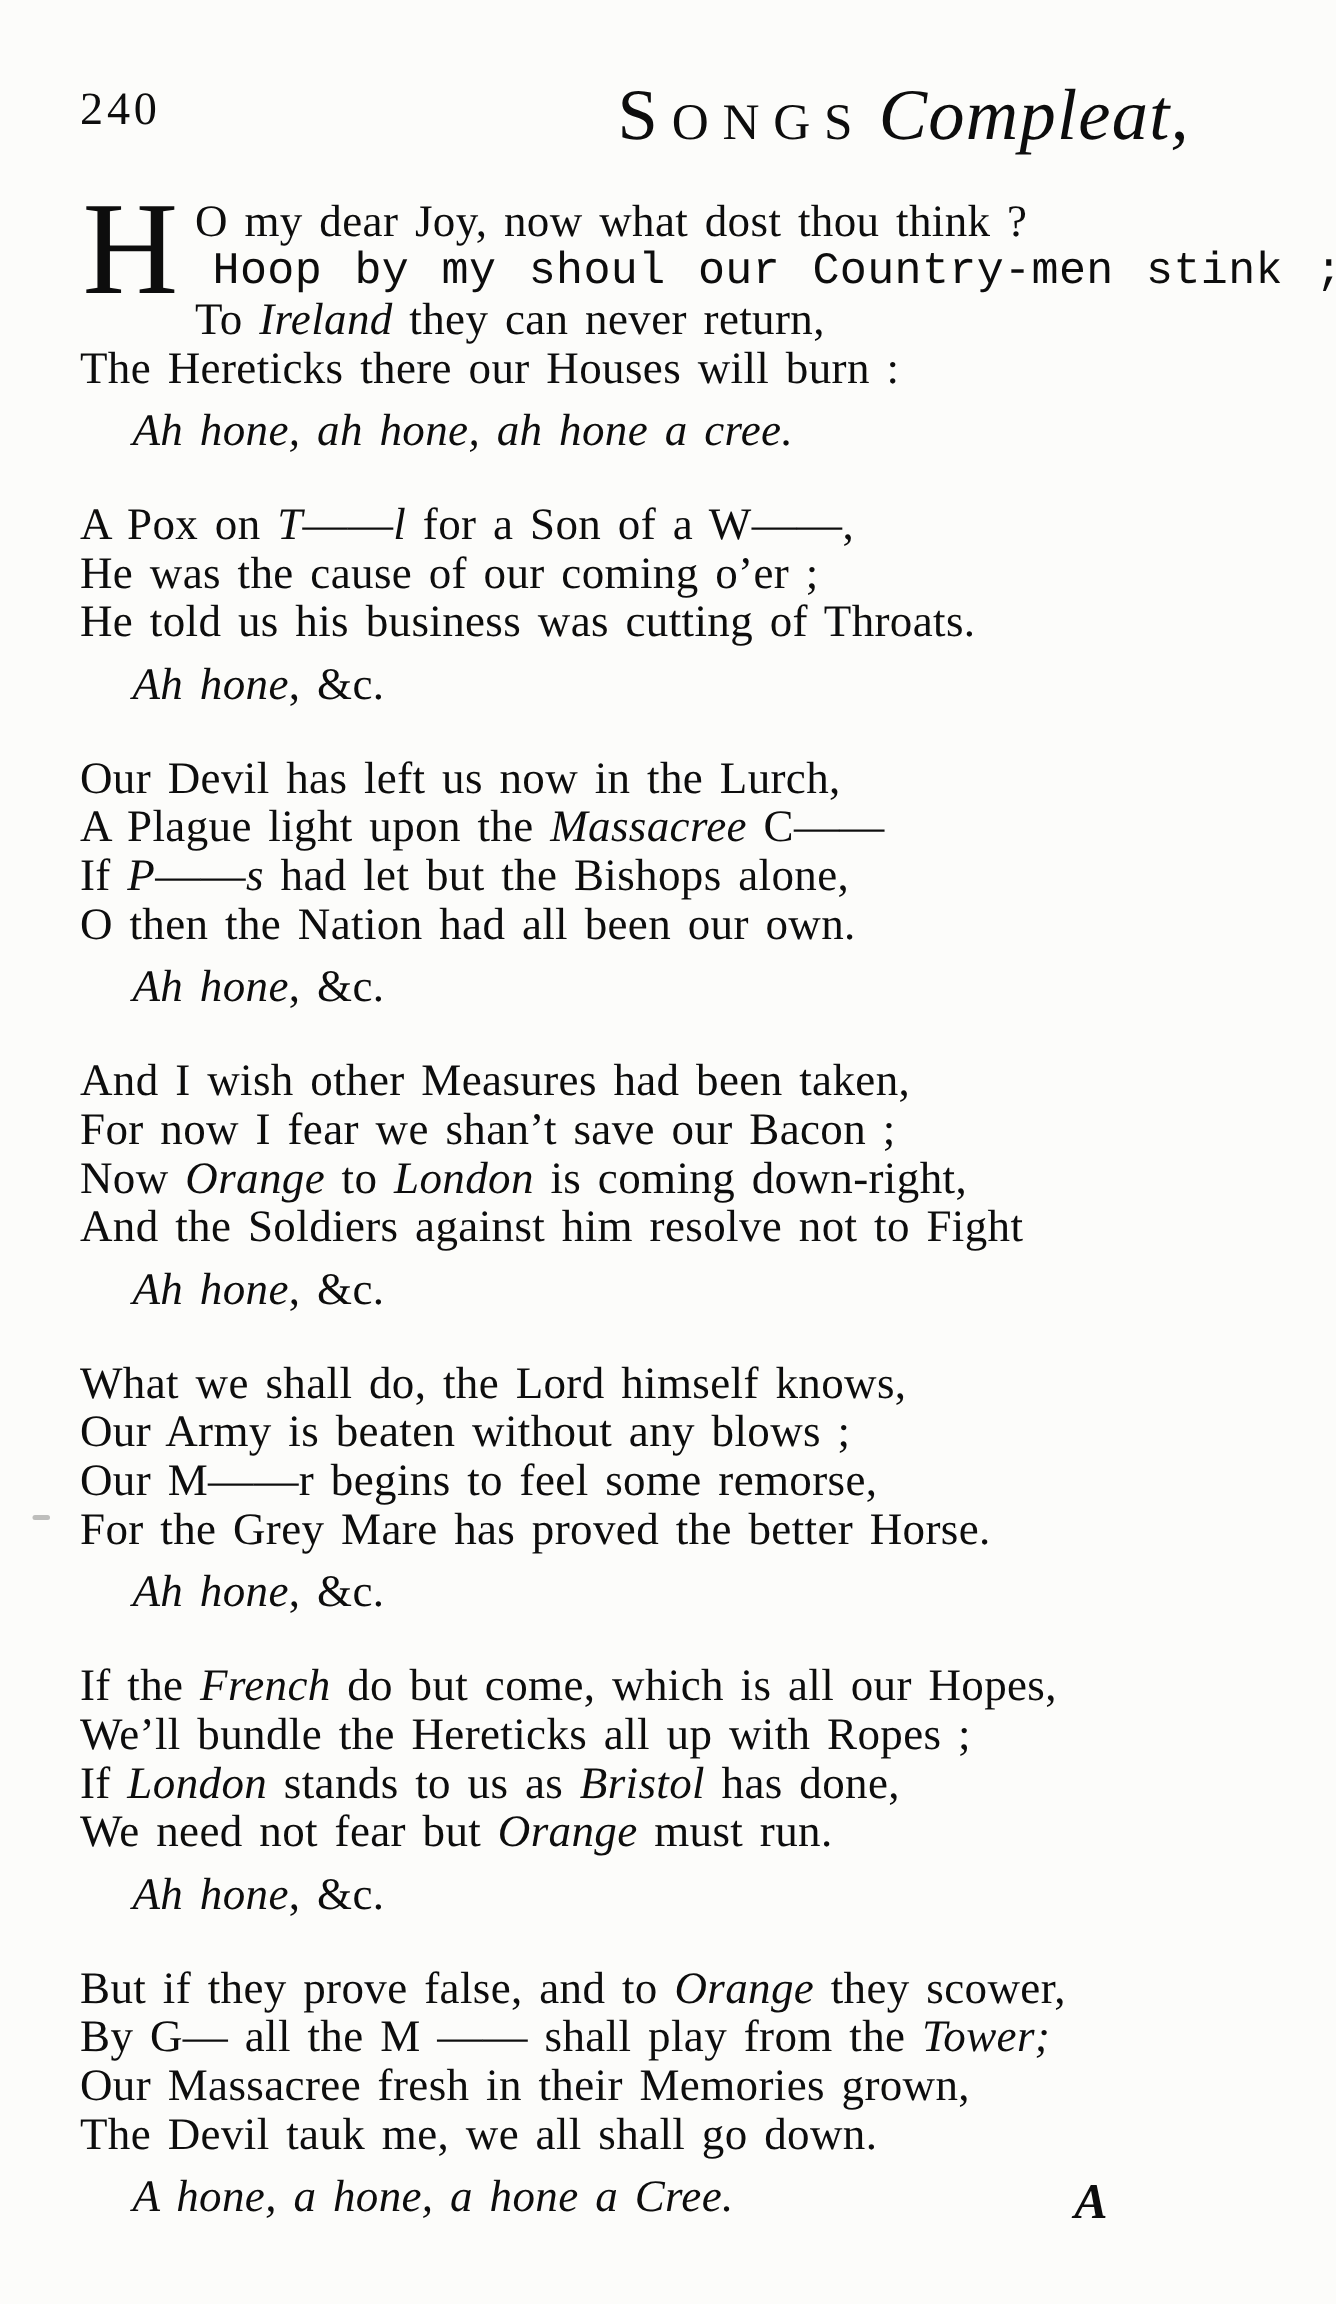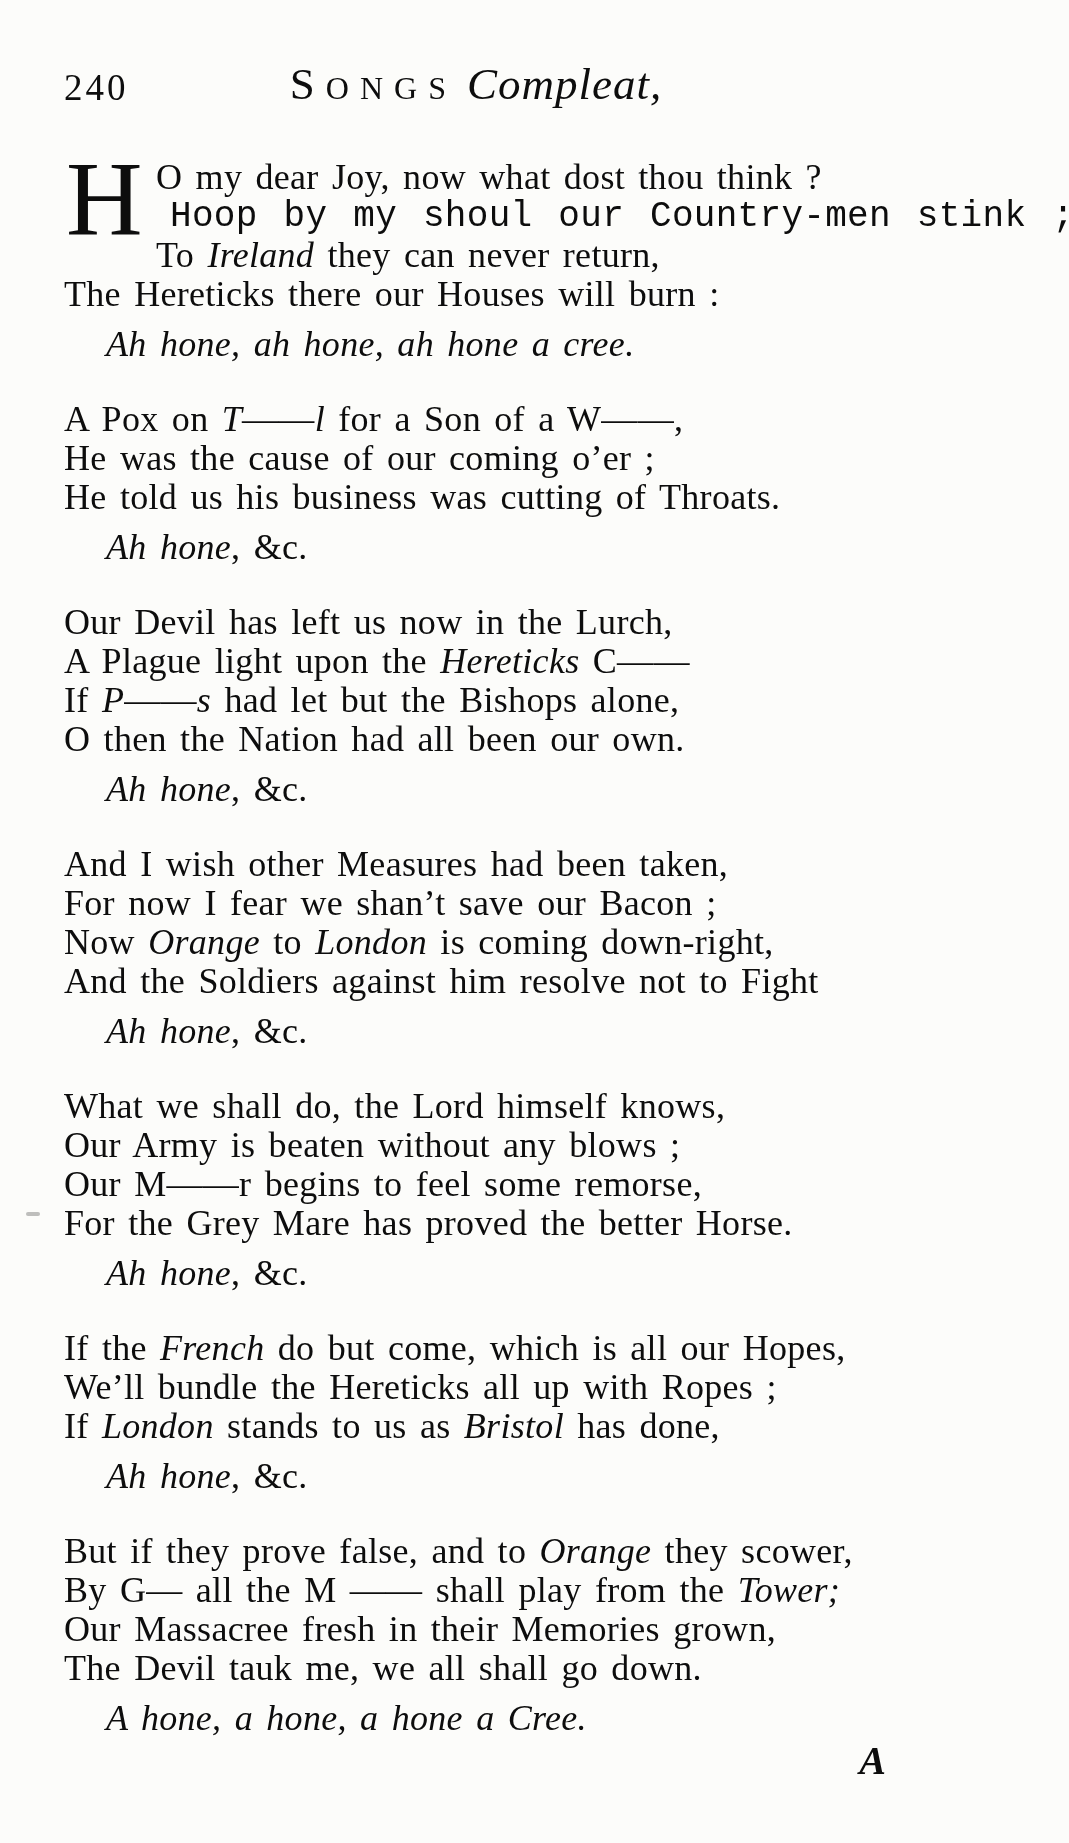--- a/index.html
+++ b/index.html
@@ -26,22 +26,22 @@
     height: 62px;
   }
   .page-number {
     position: absolute;
     left: 64px;
     top: 66px;
     font-size: 37px;
     letter-spacing: 3px;
   }
   .running-title {
-    text-align: center;
-    font-size: 45px;
+    text-align: right;
+    font-size: 58px;
     white-space: nowrap;
   }
   .title-caps {
     font-variant: small-caps;
     letter-spacing: 11px;
     margin-right: 10px;
   }
   .title-italic {
     font-style: italic;
     letter-spacing: 1px;
@@ -118,21 +118,21 @@
           <div class="line refrain"><span class="seg it">Ah hone, ah hone, ah hone a cree.</span></div>
         </div>
         <div class="stanza">
           <div class="line"><span class="seg">A Pox on </span><span class="seg it">T</span><span class="seg">——</span><span class="seg it">l</span><span class="seg"> for a Son of a W——,</span></div>
           <div class="line"><span class="seg">He was the cause of our coming o’er ;</span></div>
           <div class="line"><span class="seg">He told us his business was cutting of Throats.</span></div>
           <div class="line refrain"><span class="seg it">Ah hone</span><span class="seg">, &amp;c.</span></div>
         </div>
         <div class="stanza">
           <div class="line"><span class="seg">Our Devil has left us now in the Lurch,</span></div>
-          <div class="line"><span class="seg">A Plague light upon the </span><span class="seg it">Hereticks</span><span class="seg"> C——</span></div>
+          <div class="line"><span class="seg">A Plague light upon the </span><span class="seg it">Massacree</span><span class="seg"> C——</span></div>
           <div class="line"><span class="seg">If </span><span class="seg it">P</span><span class="seg">——</span><span class="seg it">s</span><span class="seg"> had let but the Bishops alone,</span></div>
           <div class="line"><span class="seg">O then the Nation had all been our own.</span></div>
           <div class="line refrain"><span class="seg it">Ah hone</span><span class="seg">, &amp;c.</span></div>
         </div>
         <div class="stanza">
           <div class="line"><span class="seg">And I wish other Measures had been taken,</span></div>
           <div class="line"><span class="seg">For now I fear we shan’t save our Bacon ;</span></div>
           <div class="line"><span class="seg">Now </span><span class="seg it">Orange</span><span class="seg"> to </span><span class="seg it">London</span><span class="seg"> is coming down-right,</span></div>
           <div class="line"><span class="seg">And the Soldiers against him resolve not to Fight</span></div>
           <div class="line refrain"><span class="seg it">Ah hone</span><span class="seg">, &amp;c.</span></div>
@@ -141,20 +141,21 @@
           <div class="line"><span class="seg">What we shall do, the Lord himself knows,</span></div>
           <div class="line"><span class="seg">Our Army is beaten without any blows ;</span></div>
           <div class="line"><span class="seg">Our M——r begins to feel some remorse,</span></div>
           <div class="line"><span class="seg">For the Grey Mare has proved the better Horse.</span></div>
           <div class="line refrain"><span class="seg it">Ah hone</span><span class="seg">, &amp;c.</span></div>
         </div>
         <div class="stanza">
           <div class="line"><span class="seg">If the </span><span class="seg it">French</span><span class="seg"> do but come, which is all our Hopes,</span></div>
           <div class="line"><span class="seg">We’ll bundle the Hereticks all up with Ropes ;</span></div>
           <div class="line"><span class="seg">If </span><span class="seg it">London</span><span class="seg"> stands to us as </span><span class="seg it">Bristol</span><span class="seg"> has done,</span></div>
+          <div class="line"><span class="seg">We need not fear but </span><span class="seg it">Orange</span><span class="seg"> must run.</span></div>
           <div class="line refrain"><span class="seg it">Ah hone</span><span class="seg">, &amp;c.</span></div>
         </div>
         <div class="stanza">
           <div class="line"><span class="seg">But if they prove false, and to </span><span class="seg it">Orange</span><span class="seg"> they scower,</span></div>
           <div class="line"><span class="seg">By G— all the M —— shall play from the </span><span class="seg it">Tower;</span></div>
           <div class="line"><span class="seg">Our Massacree fresh in their Memories grown,</span></div>
           <div class="line"><span class="seg">The Devil tauk me, we all shall go down.</span></div>
           <div class="line refrain"><span class="seg it">A hone, a hone, a hone a  Cree.</span></div>
         </div>
       </div>

